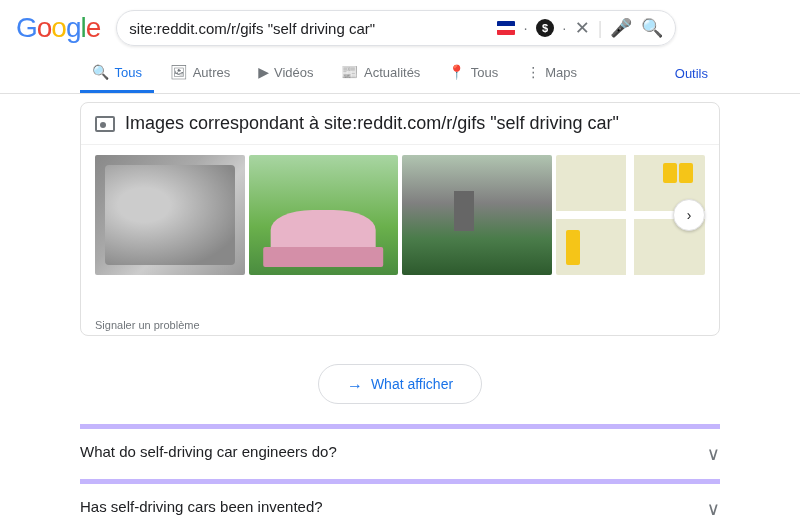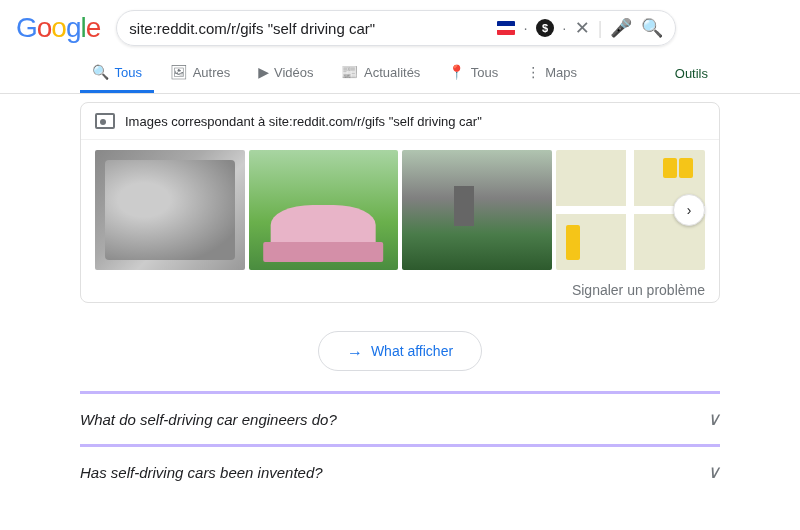--- a/index.html
+++ b/index.html
@@ -128,21 +128,21 @@
       border-bottom: 3px solid #1a73e8;
     }
 
     .nav-tab-icon {
       font-size: 14px;
     }
 
     .outils {
       margin-left: auto;
       font-size: 13px;
-      color: #14532d;
+      color: #1d4ed8;
       cursor: pointer;
       padding: 10px 12px;
       text-align: center;
     }
 
     
     .results-area {
       padding: 8px 80px 0 80px;
     }
 
@@ -158,21 +158,21 @@
       border: 1px solid #e0e0e0;
       border-radius: 8px;
       overflow: hidden;
     }
 
     .image-section-header {
       display: flex;
       align-items: center;
       gap: 10px;
       padding: 10px 14px;
-      font-size: 13px;
+      font-size: 18px;
       color: #202124;
       border-bottom: 1px solid #f0f0f0;
     }
 
     .image-section-header .img-placeholder-icon {
       width: 20px;
       height: 16px;
       border: 2px solid #70757a;
       border-radius: 2px;
       position: relative;
@@ -317,24 +317,24 @@
       box-shadow: 0 1px 3px rgba(0,0,0,0.2);
       display: flex;
       align-items: center;
       justify-content: center;
       cursor: pointer;
       color: #202124;
       font-size: 14px;
     }
 
     .report-problem {
-      text-align: right;
       padding: 2px 14px 4px 14px;
-      font-size: 14px;
+      font-size: 11px;
       color: #70757a;
+      margin-top: 32px;
     }
 
     
     .show-all-row {
       display: flex;
       justify-content: center;
       padding: 12px 0;
     }
 
     .show-all-btn {
@@ -363,28 +363,27 @@
 
     .autres-title {
       font-size: 20px;
       font-weight: 400;
       color: #202124;
       margin-bottom: 10px;
     }
 
     .question-item {
       display: flex;
-      align-items: center;
+      align-items: flex-start;
       justify-content: space-between;
       padding: 14px 0;
-      border-top: 3px solid #c4b5fd;
+      border-top: 5px solid #c4b5fd;
       cursor: pointer;
       font-size: 15px;
       color: #202124;
-      font-style: italic;
     }
 
     .chevron-icon {
       color: #70757a;
       font-size: 18px;
     }
 
     .dot-separator {
       color: #70757a;
       font-size: 14px;

